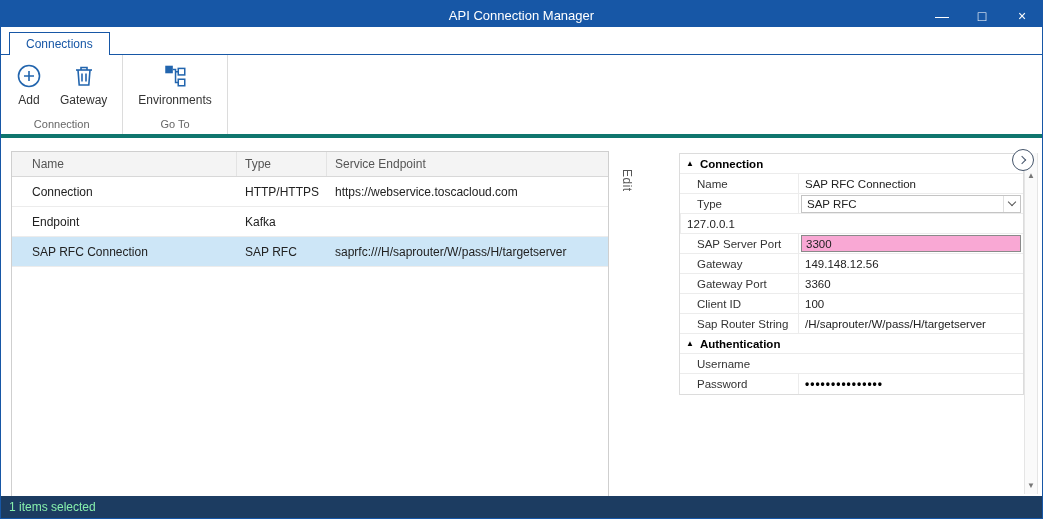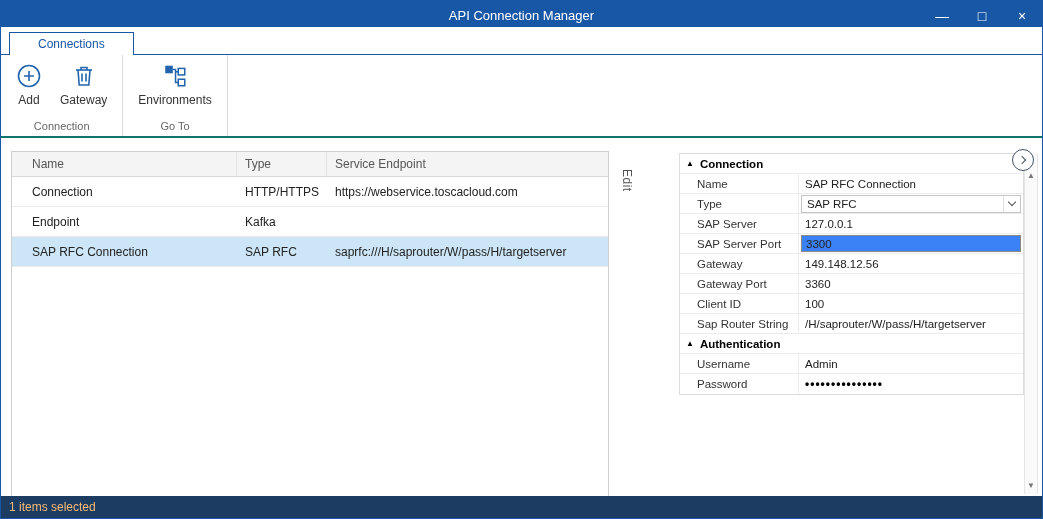--- a/index.html
+++ b/index.html
@@ -27,30 +27,30 @@
     display:flex; gap:24px; align-items:center;
   }
   .win-btn {
     color:#fff; font-size:14px; width:16px; text-align:center;
     cursor:default; line-height:16px;
   }
 
   
   .tab {
     position:absolute; left:8px; top:31px; height:23px;
-    padding:0 28px; line-height:22px; font-size:12px;
+    padding:0 16px; line-height:22px; font-size:12px;
     color:#1757a6; background:#fff;
     border:1px solid #1757a6; border-bottom:none; z-index:2;
   }
 
   
   .ribbon {
     position:absolute; top:53px; left:0; right:0; height:84px;
     background:#fff; border-top:1px solid #1757a6;
-    border-bottom:2px solid #0f766e; display:flex; align-items:stretch;
+    border-bottom:4px solid #0f766e; display:flex; align-items:stretch;
   }
   .ribbon-group {
     display:flex; flex-direction:column; justify-content:space-between;
     border-right:1px solid #dcdcdc;
   }
   .group-buttons { display:flex; align-items:flex-start; padding:3px 6px 0 6px; }
   .ribbon-btn {
     display:flex; flex-direction:column; align-items:center; gap:4px;
     padding:5px 9px 2px 9px; font-size:12px; color:#333;
     background:transparent; border:0; font-family:inherit; cursor:default;
@@ -119,21 +119,21 @@
   }
   .combo-arrow {
     margin-left:auto; width:17px; height:100%; display:flex;
     align-items:center; justify-content:center; border-left:1px solid #e0e0e0;
   }
   .chev-down {
     width:6px; height:6px; border-left:1.5px solid #555;
     border-bottom:1.5px solid #555; transform:rotate(-45deg); margin-top:-3px;
   }
   .pg-input {
-    flex:1; height:17px; border:1px solid #8a8a8a; background:#3b82f6;
+    flex:1; height:17px; border:1px solid #8a8a8a; background:#f9a8d4;
     font-family:inherit; font-size:11.5px; padding:0 4px; outline:none; color:#222;
   }
   .password-dots { font-size:12px; letter-spacing:1px; color:#000; font-weight:bold; }
 
   
   .expand-btn {
     position:absolute; left:1011px; top:148px; width:22px; height:22px;
     border-radius:50%; border:1.5px solid #44546a; background:#fff;
     display:flex; align-items:center; justify-content:center; z-index:3; cursor:default;
   }
@@ -148,21 +148,21 @@
   .sb-arrow {
     position:absolute; left:0; width:100%; text-align:center;
     font-size:8px; color:#777; cursor:default;
   }
   .sb-up { top:18px; }
   .sb-down { bottom:4px; }
 
   
   .statusbar {
     position:absolute; left:0; right:0; bottom:0; height:22px;
-    background:#1c3c61; color:#fdba74; font-size:12px;
+    background:#1c3c61; color:#86efac; font-size:12px;
     line-height:22px; padding-left:8px;
   }
 </style>
 </head>
 <body>
 
 <div class="window">
 
   <div class="titlebar">
     <span class="title">API Connection Manager</span>
@@ -262,21 +262,20 @@
         <div class="combo">
           <span>SAP RFC</span>
           <span class="combo-arrow">
               <span class="chev-down"></span>
             </span>
         </div>
       </div>
     </div>
 
     <div class="pg-row">
-      <div class="pg-label">SAP Server</div>
       <div class="pg-value">127.0.0.1</div>
     </div>
 
     <div class="pg-row">
       <div class="pg-label">SAP Server Port</div>
       <div class="pg-value tight">
         <input class="pg-input" type="text" value="3300" style="">
       </div>
     </div>
 
@@ -300,21 +299,20 @@
       <div class="pg-value">/H/saprouter/W/pass/H/targetserver</div>
     </div>
 
     <div class="pg-row pg-group">
       <span class="expander">▲</span>
       <span>Authentication</span>
     </div>
 
     <div class="pg-row">
       <div class="pg-label">Username</div>
-      <div class="pg-value">Admin</div>
     </div>
 
     <div class="pg-row">
       <div class="pg-label">Password</div>
       <div class="pg-value password-dots">•••••••••••••••</div>
     </div>
 
   </div>
 
   <div class="expand-btn">

